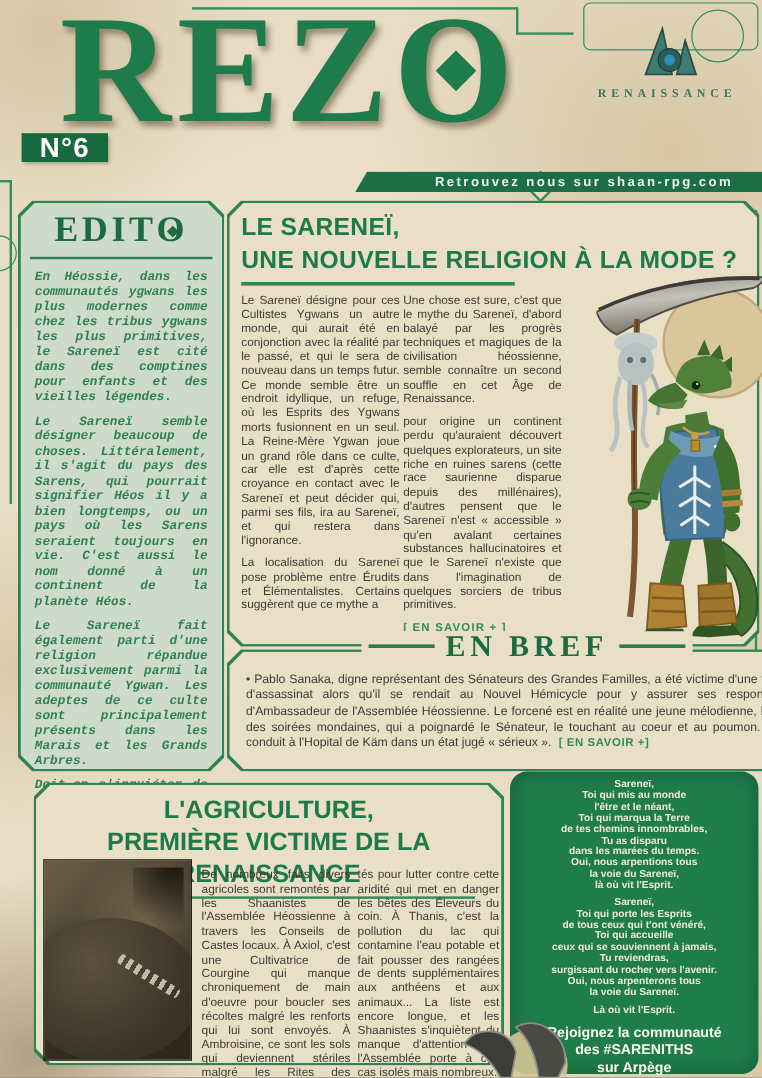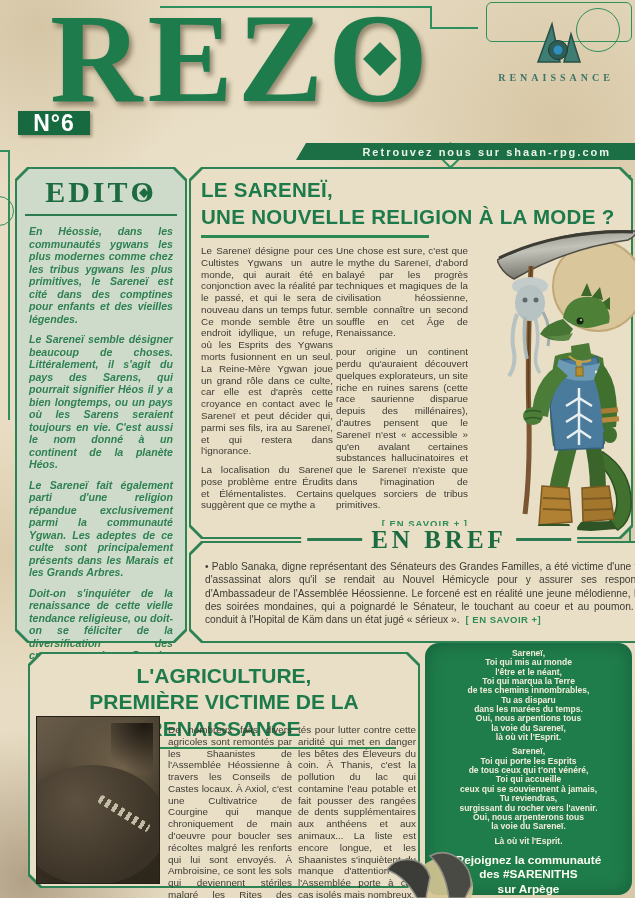--- a/index.html
+++ b/index.html
@@ -68,32 +68,32 @@
   }
   .edito-title .holed-o{ position:relative; }
   .edito-title .holed-o::after{
     content:""; position:absolute; left:50%; top:54%; width:7px; height:7px;
     background:#1d6b40; transform:translate(-50%,-50%) rotate(45deg);
   }
   .edito-rule{ height:2px; background:#2c7a50; margin:5px 8px 9px 8px; }
   .edito-body{ padding:0 12px; }
   .edito-body p{
     font-size:10.6px; font-weight:bold; font-style:italic; color:#2e8152; line-height:1.18;
-    text-align:justify; margin-bottom:8px; hyphens:auto; -webkit-hyphens:auto;
+    text-align:justify; margin-bottom:8px; hyphens:auto;font-family:Liberation Mono, monospace; -webkit-hyphens:auto;
   }
   
   .headline{
     position:absolute; left:10px; top:8px; width:420px; white-space:pre-line;
     font-size:20.5px; font-weight:bold; color:#1d7a4a; line-height:1.3; letter-spacing:.3px;
   }
   .head-rule{ position:absolute; left:10px; top:66px; width:228px; height:2.5px; background:#2c8a55; }
   .acol{ position:absolute; top:76px; width:132px; }
   .acol p{ font-size:9.9px; line-height:1.19; color:#3c3b33; text-align:justify; margin-bottom:7px; hyphens:auto; -webkit-hyphens:auto; }
   .acol1{ left:10px; } .acol2{ left:145px; }
-  .more-link{ display:block; text-align:right; color:#2e8c58; font-weight:bold; font-size:9.5px; letter-spacing:1px; cursor:pointer; }
+  .more-link{ display:block; text-align:left; color:#2e8c58; font-weight:bold; font-size:9.5px; letter-spacing:1px; cursor:pointer; }
   .tan-circle{ position:absolute; left:552px; top:240px; width:92px; height:92px; border-radius:50%; background:#d9c79b; border:2px solid #c2aa78; }
   .blade{ position:absolute; left:497px; top:224px; }
   .shaman{ position:absolute; left:455px; top:240px; }
   
   .bref-title{
     position:absolute; top:-17px; left:50%; transform:translateX(-50%); white-space:nowrap;
     background:#e9dec6; padding:0 6px; font-family:"Liberation Serif", serif; font-weight:bold;
     font-size:25px; letter-spacing:4px; color:#1d6b40;
   }
   .bref-title::before,.bref-title::after{

